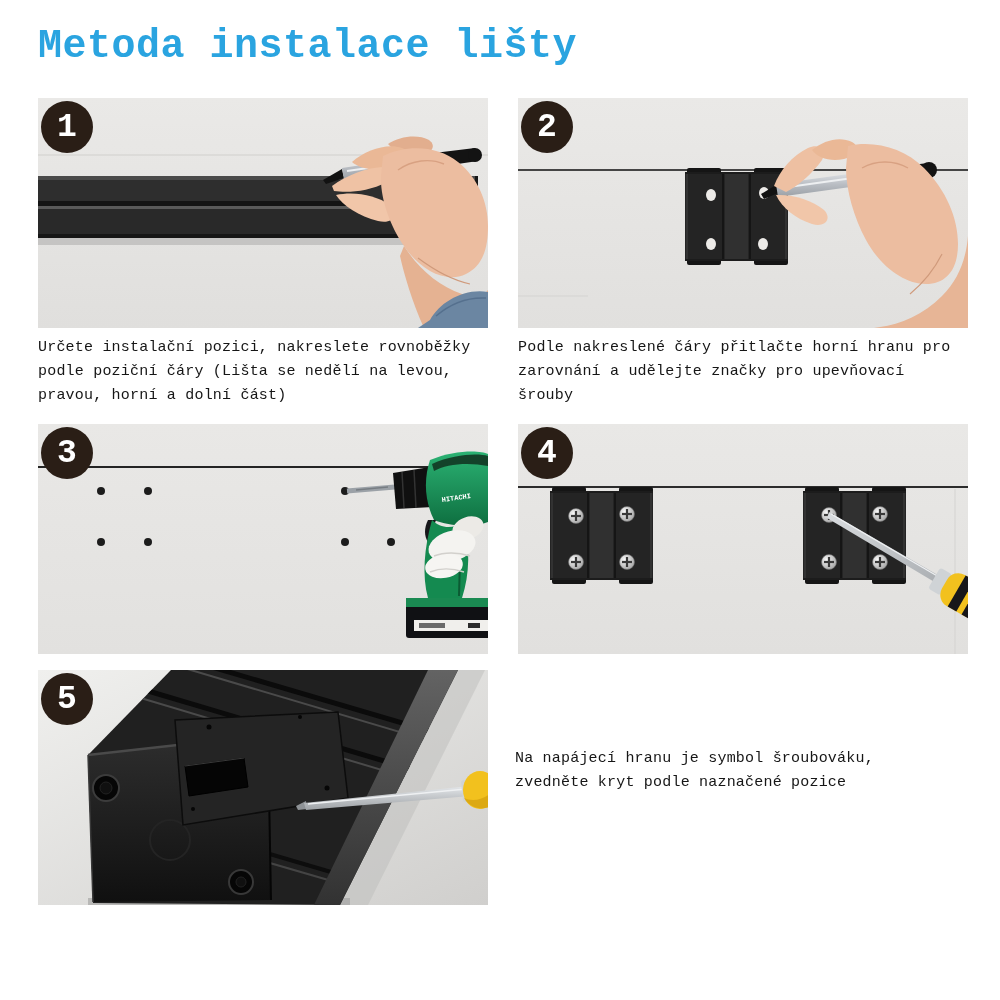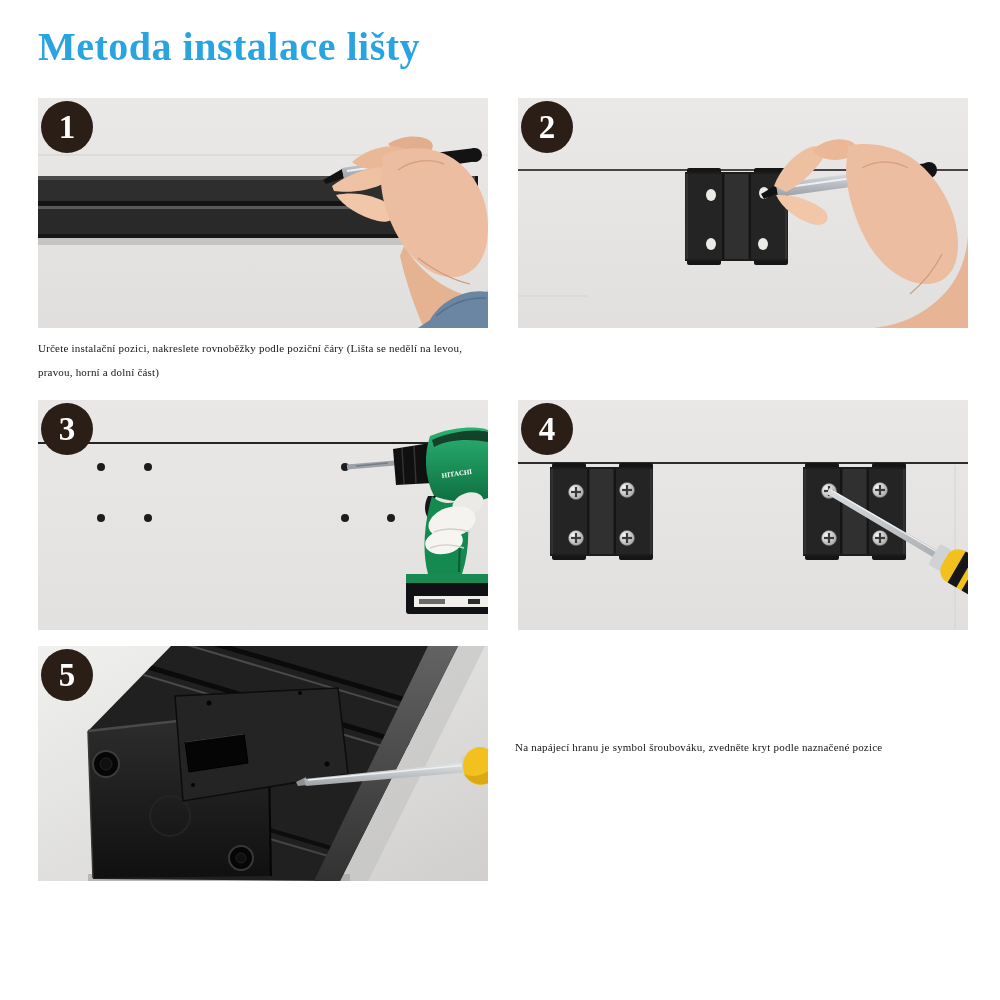--- a/index.html
+++ b/index.html
@@ -1,28 +1,28 @@
 <!DOCTYPE html>
 <html><head>
 <meta charset="utf-8">
 <style>
   html,body{margin:0;padding:0;background:#ffffff;}
   .page{position:relative;width:1000px;height:1000px;background:#ffffff;overflow:hidden;
-        font-family:Liberation Serif, serif;}
+        font-family:Liberation Mono, monospace;}
   h1.title{margin:26px 0 0 38px;font-size:40px;line-height:1.05;font-weight:bold;
            color:#2aa4e0;letter-spacing:.5px;}
   .grid{margin:30px 32px 0 38px;display:grid;grid-template-columns:450px 450px;
         column-gap:30px;row-gap:16px;align-items:start;}
   .step{position:relative;}
   figure.photo{position:relative;width:450px;height:230px;margin:0;background:#e6e5e3;overflow:hidden;}
   figure.photo svg{position:absolute;inset:0;display:block;}
   .badge{position:absolute;top:3px;left:3px;width:52px;height:52px;border-radius:50%;
          background:#2a1e16;color:#fff;font-size:33px;font-weight:bold;
          display:flex;align-items:center;justify-content:center;z-index:3;}
-  p.caption{margin:8px 0 0 0;font-size:11px;line-height:24px;color:#161616;max-width:458px;
+  p.caption{margin:8px 0 0 0;font-size:15px;line-height:24px;color:#161616;max-width:458px;
             letter-spacing:.2px;}
   .step5{grid-column:1 / -1;display:flex;align-items:center;gap:27px;}
   .step5 figure.photo{height:235px;flex:0 0 450px;}
   .step5 p.caption{margin-top:-34px;max-width:440px;}
 </style>
 </head>
 <body>
 
 <div class="page">
 
@@ -130,20 +130,21 @@
             <path d="M 256,88 C 262,72 274,58 290,50 C 302,45 310,52 304,62 C 294,76 280,88 268,94 Z" fill="#eec0a2"></path>
             <path d="M 294,52 C 306,42 322,38 334,44 C 343,49 339,58 326,61 C 312,64 300,60 294,52 Z" fill="#eab896"></path>
             <path d="M 258,97 C 274,96 294,102 306,112 C 314,120 308,130 294,126 C 278,121 264,110 258,97 Z" fill="#f1c6a9"></path>
             <path d="M 330,48 C 356,42 386,50 406,70 C 428,92 440,120 440,146 C 440,172 428,186 408,186 C 386,186 362,168 348,142 C 336,120 328,92 328,70 Z" fill="#ecbda0"></path>
             <path d="M 344,70 C 358,62 376,62 390,70" fill="none" stroke="#d8a182" stroke-width="1.4"></path>
             <path d="M 356,230 L 450,230 L 450,138 C 448,162 440,182 424,198 C 406,216 382,227 362,229 Z" fill="#e7b596"></path>
             <path d="M 392,196 C 404,186 416,172 424,156" fill="none" stroke="#d09a7b" stroke-width="1.2"></path>
           </g>
         </svg>
       </figure>
+      <p class="caption">Podle nakreslené čáry přitlačte horní hranu pro zarovnání a udělejte značky pro upevňovací šrouby</p>
     </section>
 
     <section class="step">
       <figure class="photo">
         <div class="badge">3</div>
         <svg viewBox="0 0 450 230" width="450" height="230">
           <defs>
             <linearGradient id="p3wall" x1="0" y1="0" x2="0" y2="1">
               <stop offset="0" stop-color="#e9e8e6"></stop>
                 <stop offset="1" stop-color="#e2e1df"></stop>

